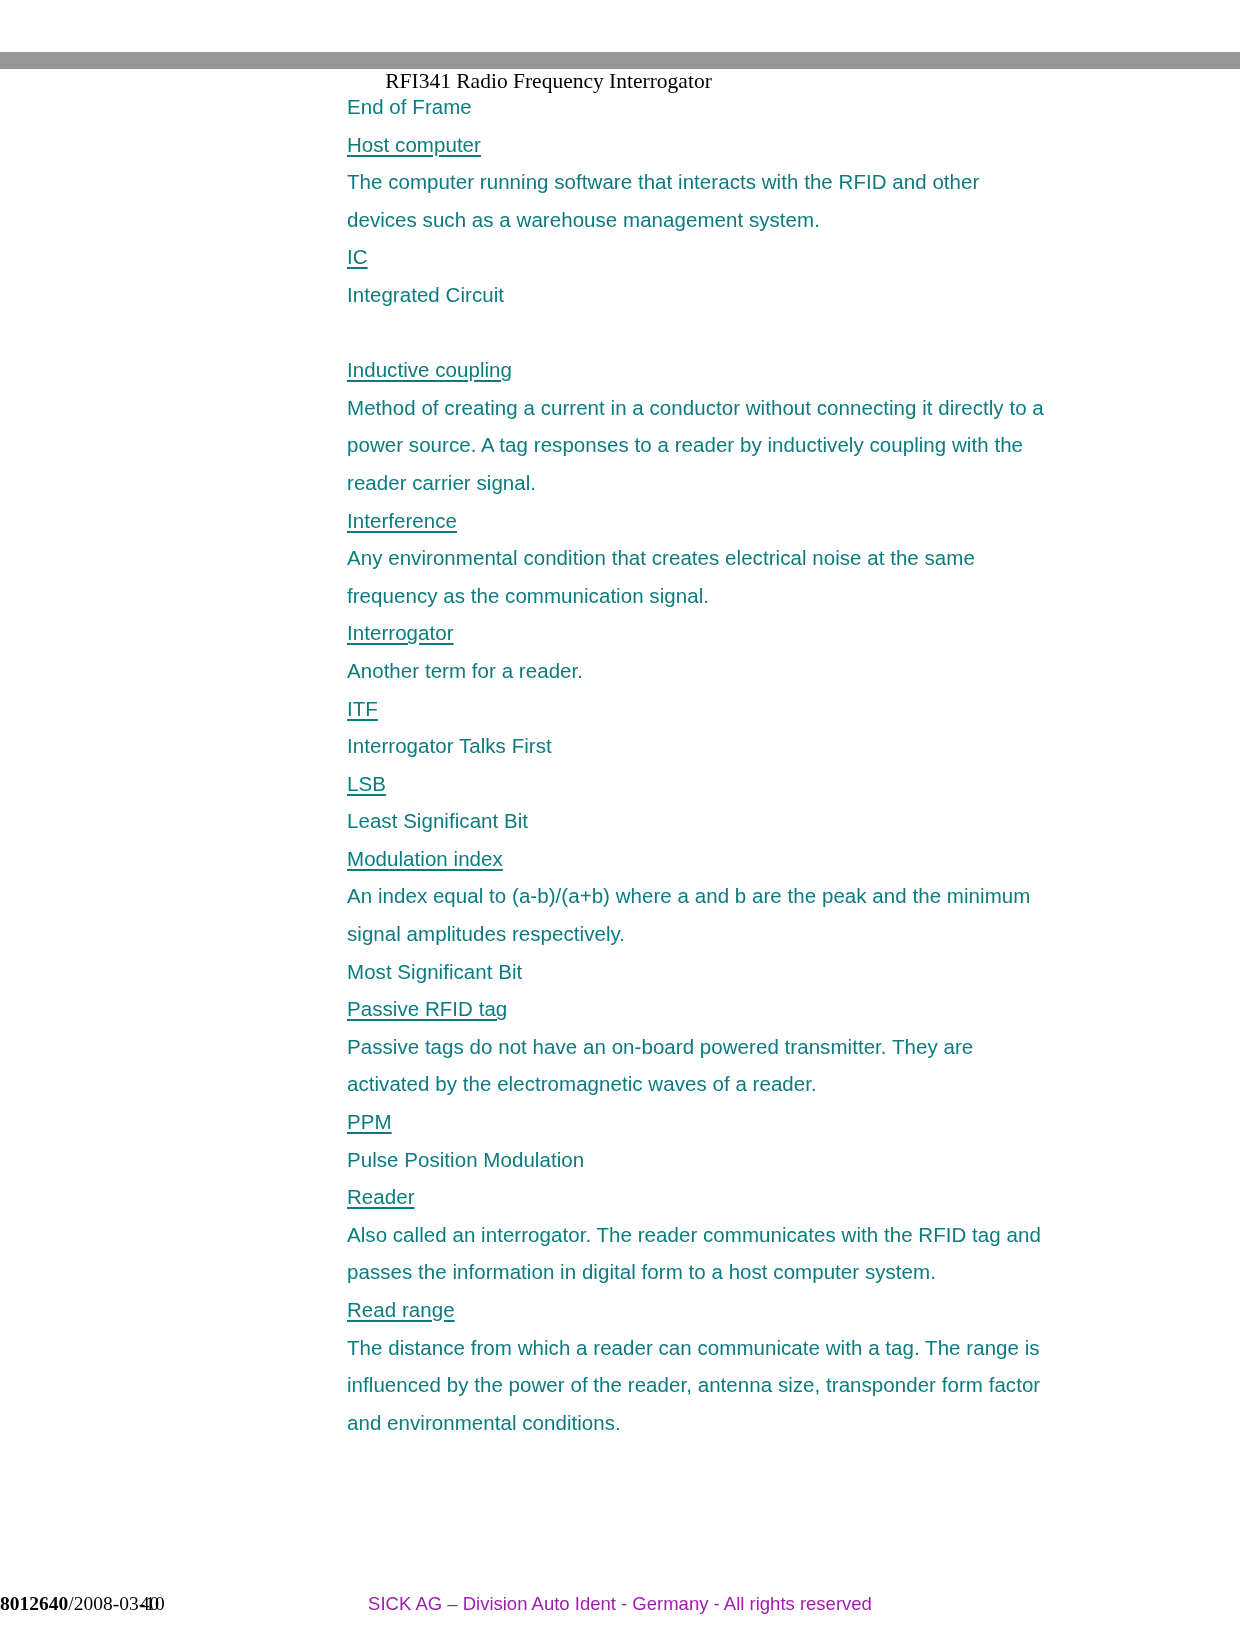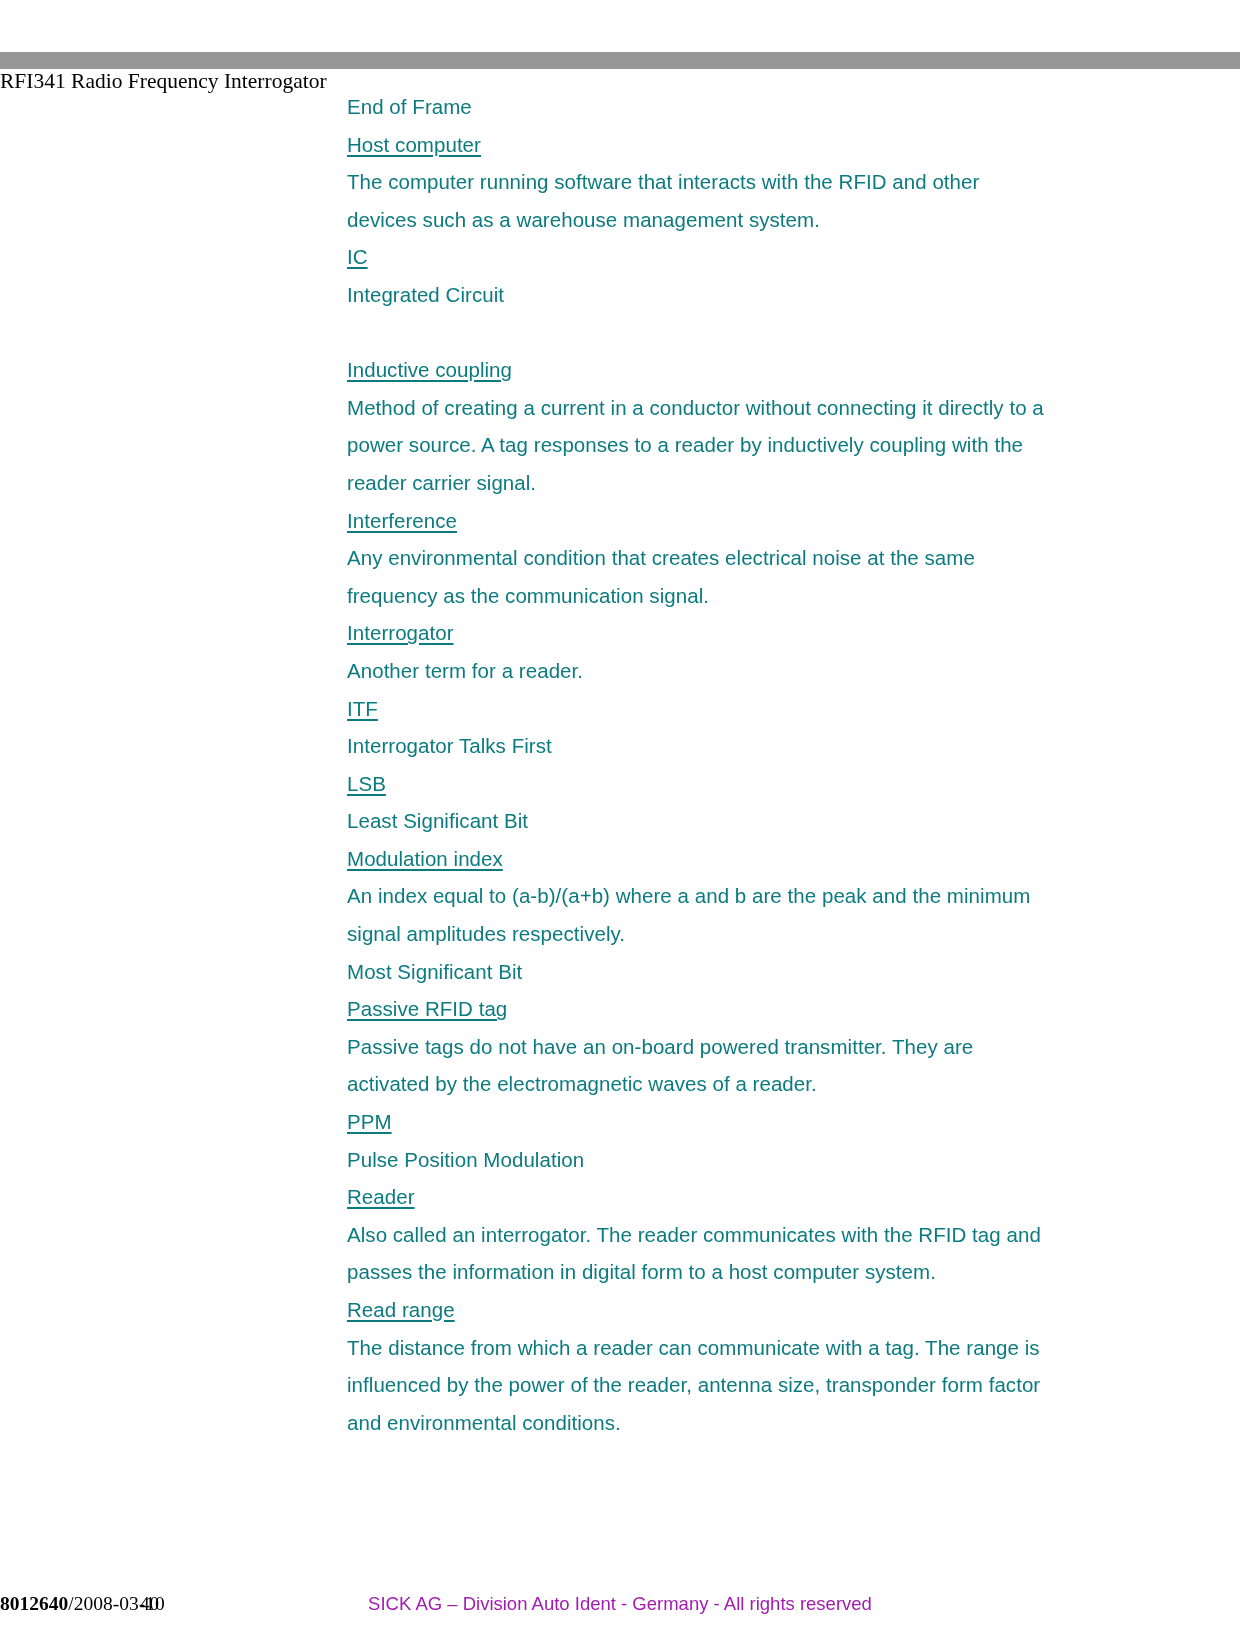--- a/index.html
+++ b/index.html
@@ -22,21 +22,21 @@
     top: 52px;
     width: 1240px;
     height: 17px;
     background: #969696;
   }
   #header-title {
     position: absolute;
     left: 0;
     top: 68px;
     width: 1097px;
-    text-align: left;
+    text-align: center;
     font-family: "Liberation Serif", serif;
     font-size: 21.5px;
     line-height: 26px;
     color: #000000;
     white-space: nowrap;
   }
 
   
   #content {
     position: absolute;

